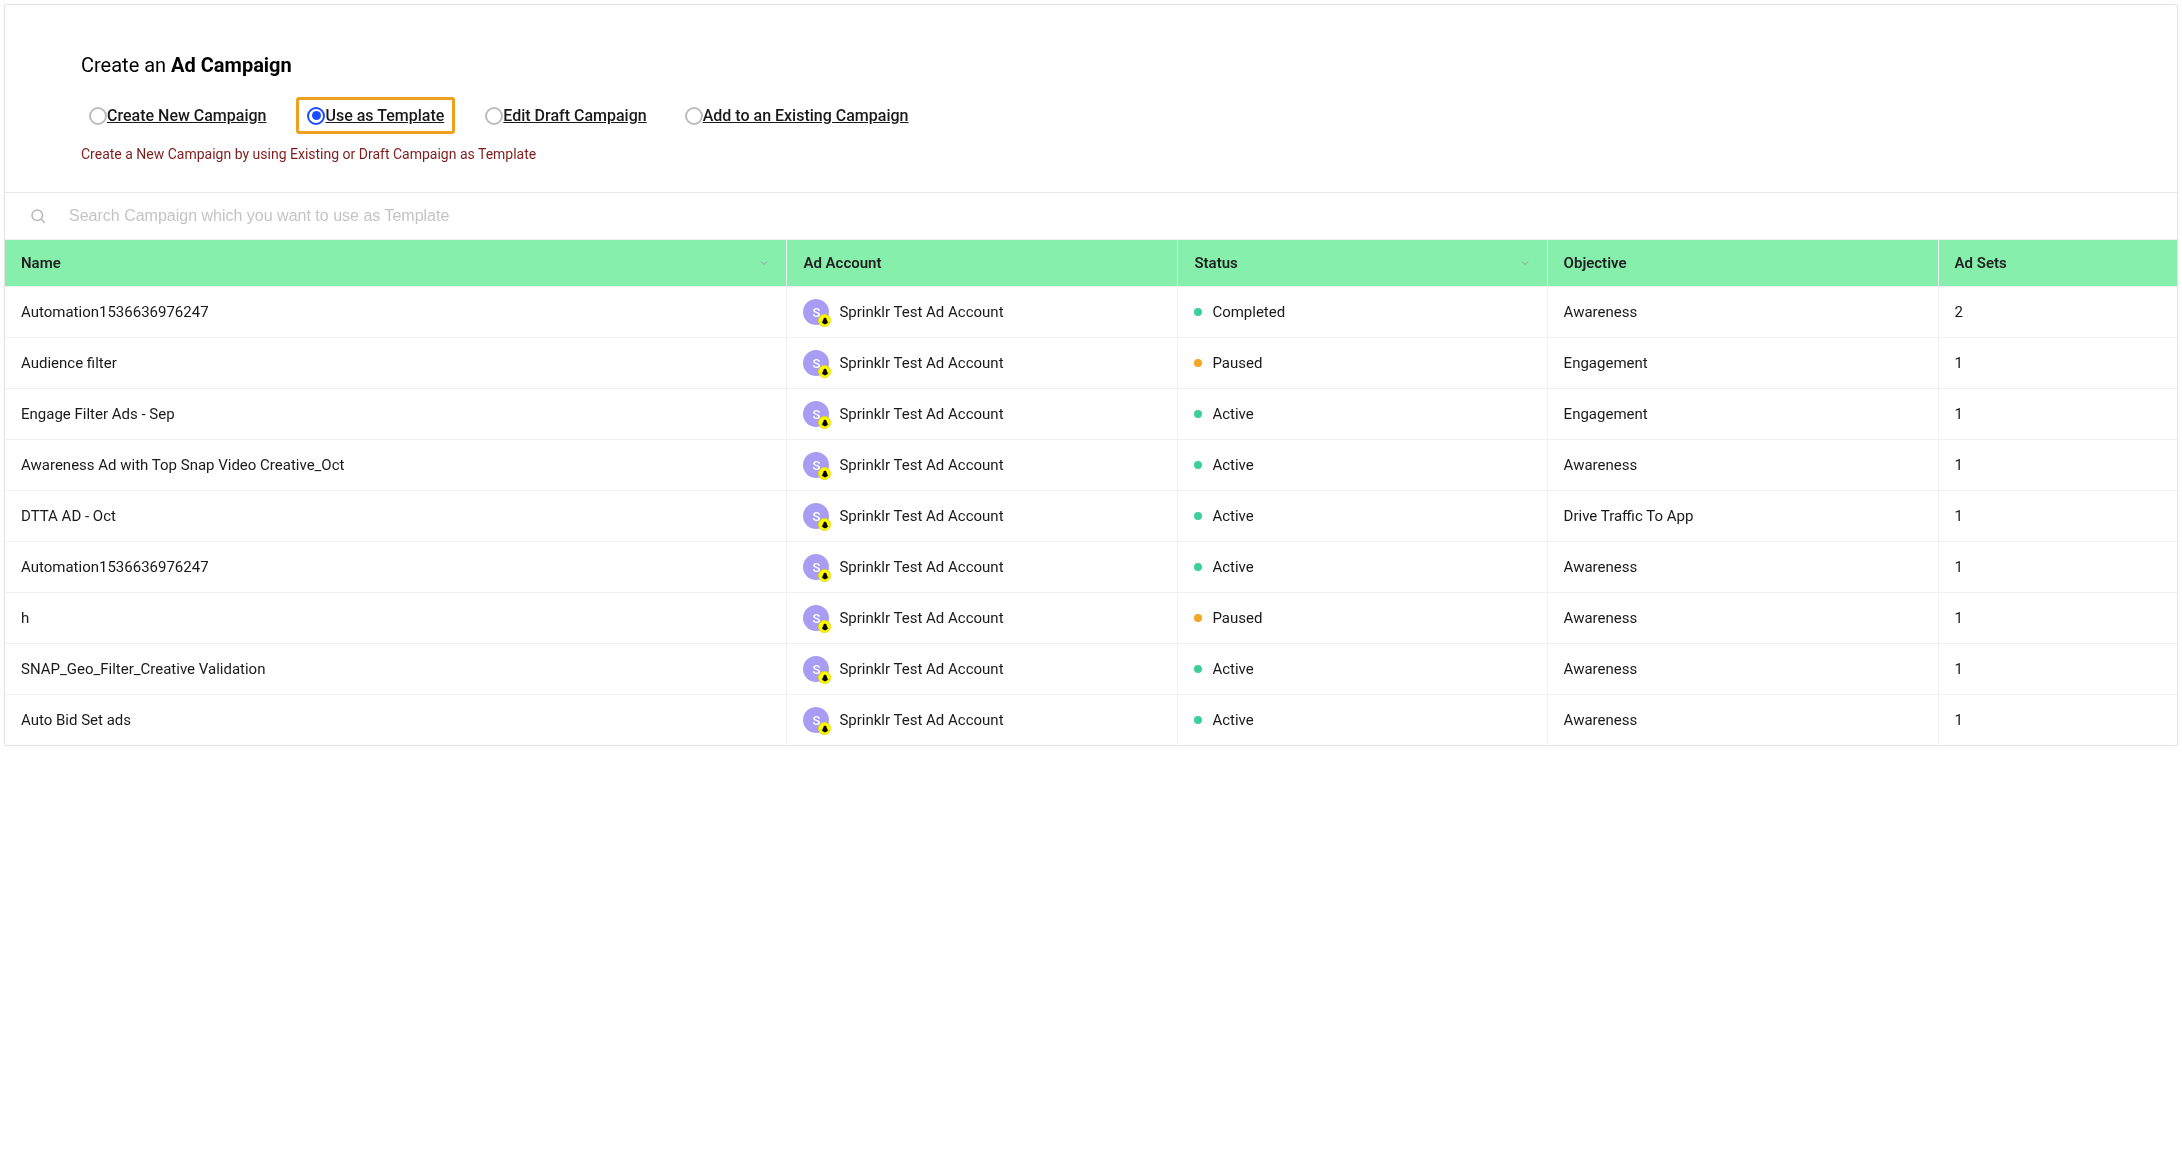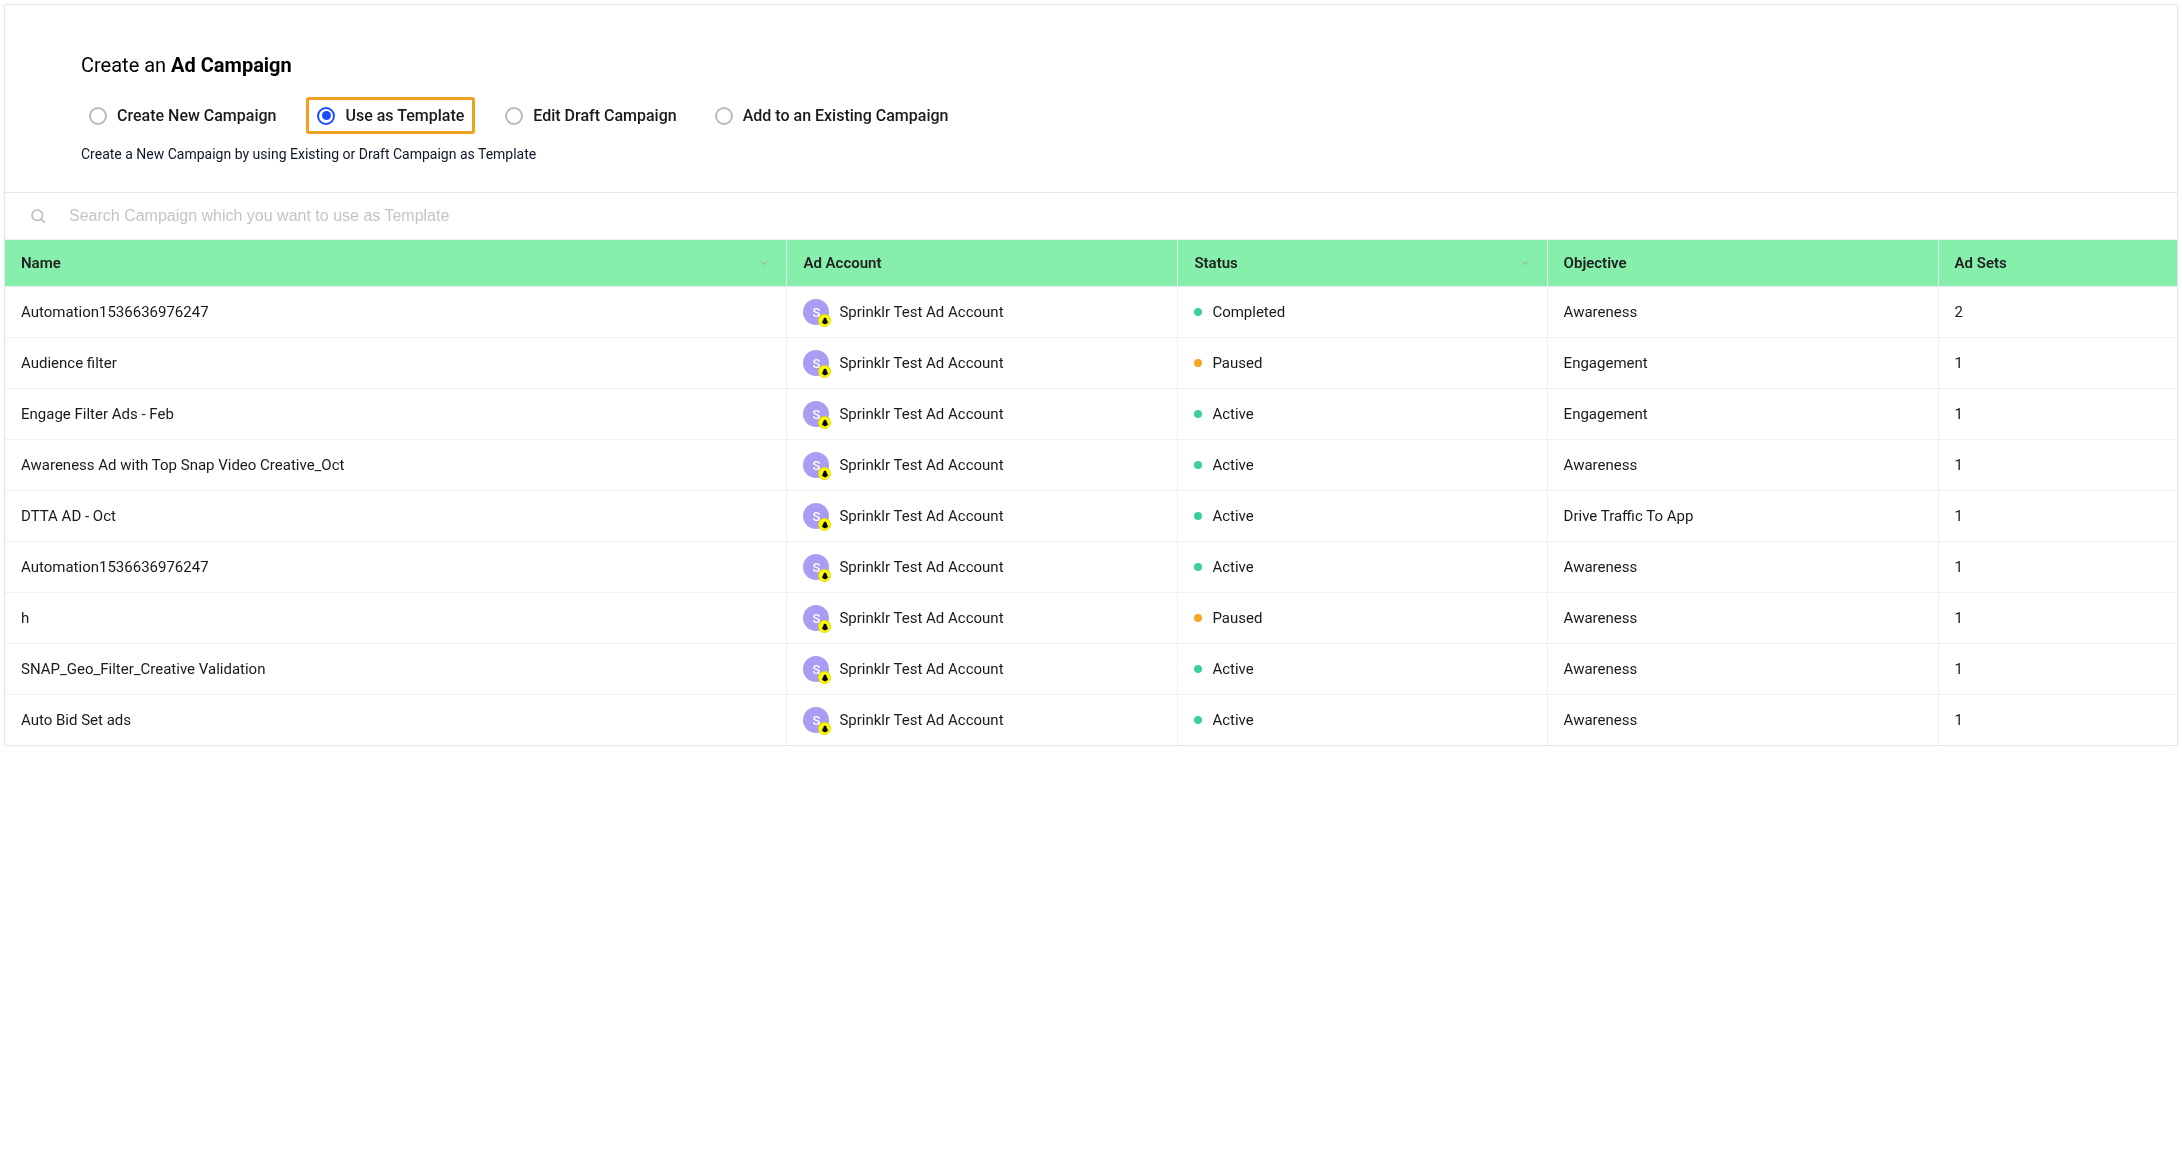--- a/index.html
+++ b/index.html
@@ -28,26 +28,26 @@
     .page-title .bold { font-weight: 700; }
     .radio-row {
       display: flex;
       gap: 22px;
       align-items: center;
       margin-bottom: 12px;
     }
     .radio-option {
       display: inline-flex;
       align-items: center;
-      gap: 10px;
       cursor: pointer;
       font-size: 16px;
       font-weight: 500;
       padding: 6px 8px;
       border-radius: 3px;
+      text-decoration: underline;
     }
     .radio-option.highlighted {
       border: 3px solid #f0a020;
     }
     .radio-circle {
       width: 18px; height: 18px;
       border: 2px solid #bcbcbc;
       border-radius: 50%;
       display: inline-flex;
       align-items: center;
@@ -57,21 +57,21 @@
     .radio-option.selected .radio-circle {
       border-color: #1c4cff;
     }
     .radio-option.selected .radio-circle::after {
       content: '';
       width: 9px; height: 9px;
       background: #1c4cff;
       border-radius: 50%;
     }
     .radio-desc {
-      color: #0f172a;
+      color: #7f1d1d;
       font-size: 14px;
     }
     .search-bar {
       display: flex;
       align-items: center;
       border-top: 1px solid #e8e8e8;
       padding: 14px 24px;
       gap: 22px;
     }
     .search-icon {
@@ -288,21 +288,21 @@
           <td>
             <div class="status-cell">
               <span class="status-dot" style="background: rgb(245, 166, 35);"></span>
               <span>Paused</span>
             </div>
           </td>
           <td>Engagement</td>
           <td>1</td>
         </tr>
         <tr>
-          <td>Engage Filter Ads - Feb</td>
+          <td>Engage Filter Ads - Sep</td>
           <td>
             <div class="account-cell">
               <div class="avatar-wrap">
                 <div class="avatar">S</div>
                 <div class="avatar-badge">
                   <svg viewBox="0 0 24 24" fill="#000">
                     <path d="M12 2c3 0 5 2 5 5v2c1 0 2 0 2 1s-1 1-1 2c2 2 4 3 4 4s-3 1-3 2-1 2-3 2c-1 1-2 2-4 2s-3-1-4-2c-2 0-3-1-3-2s-3-1-3-2 2-2 4-4c0-1-1-1-1-2s1-1 2-1V7c0-3 2-5 5-5z"></path>
                   </svg>
                 </div>
               </div>

